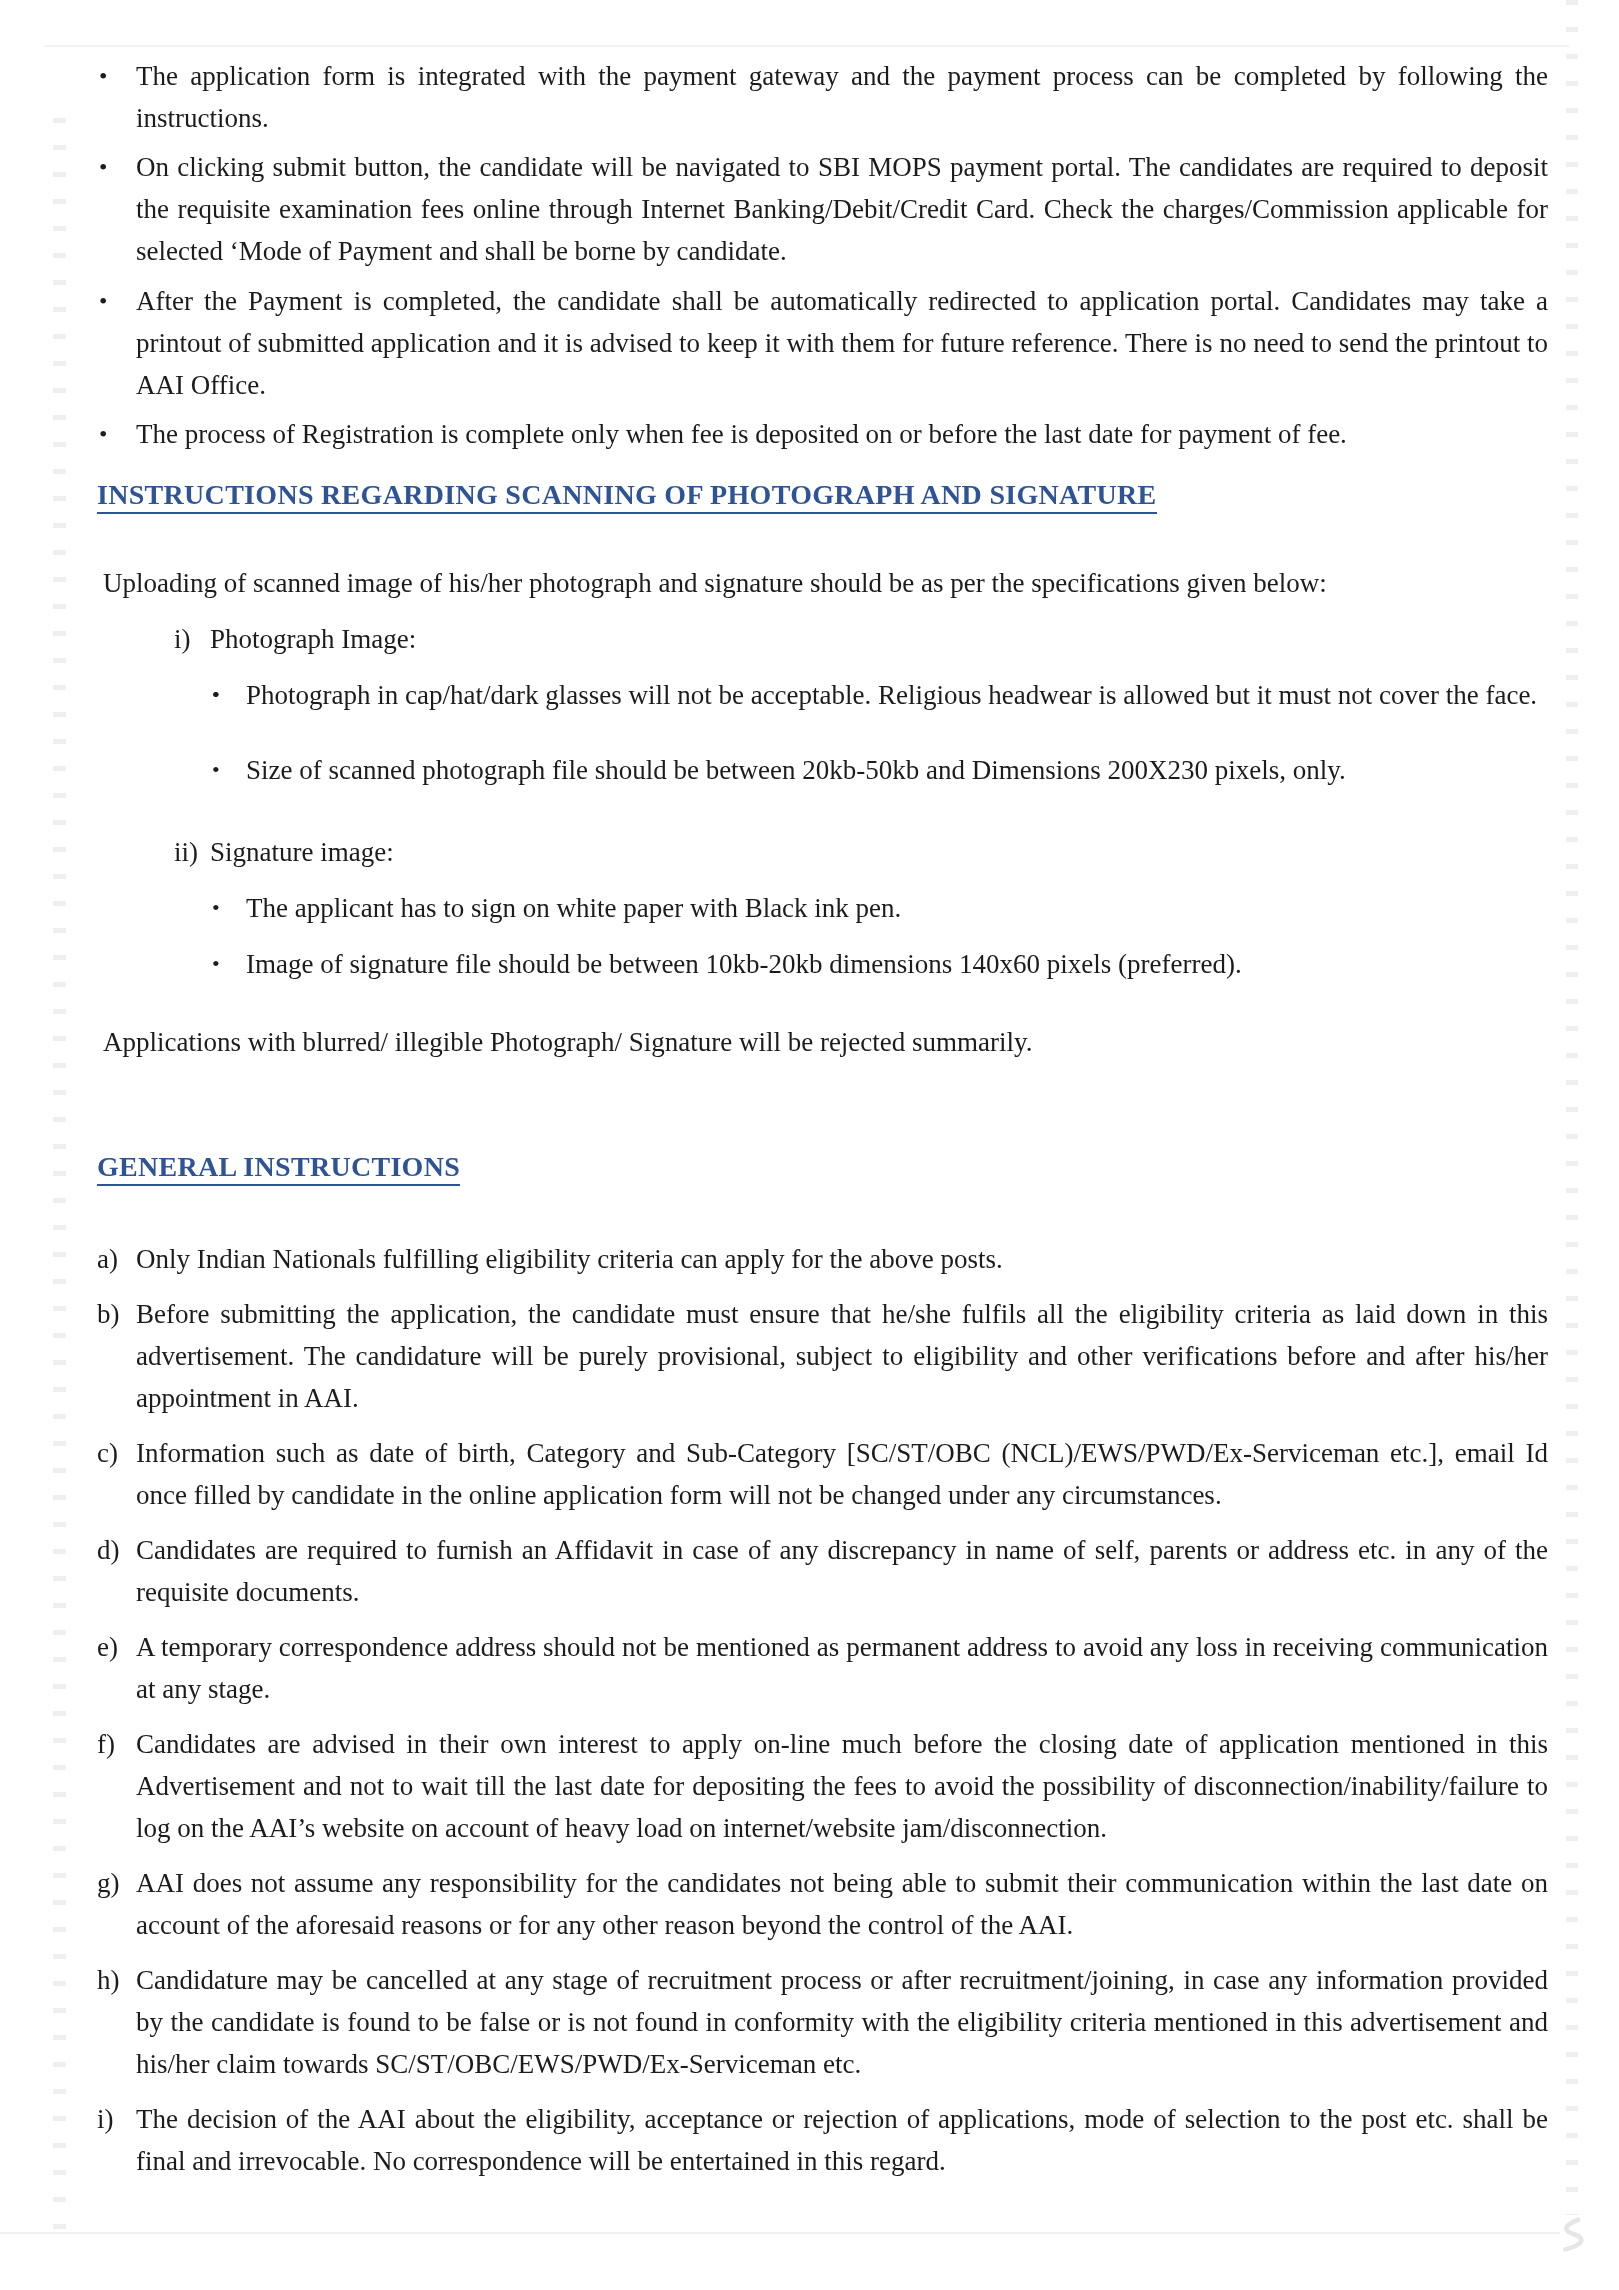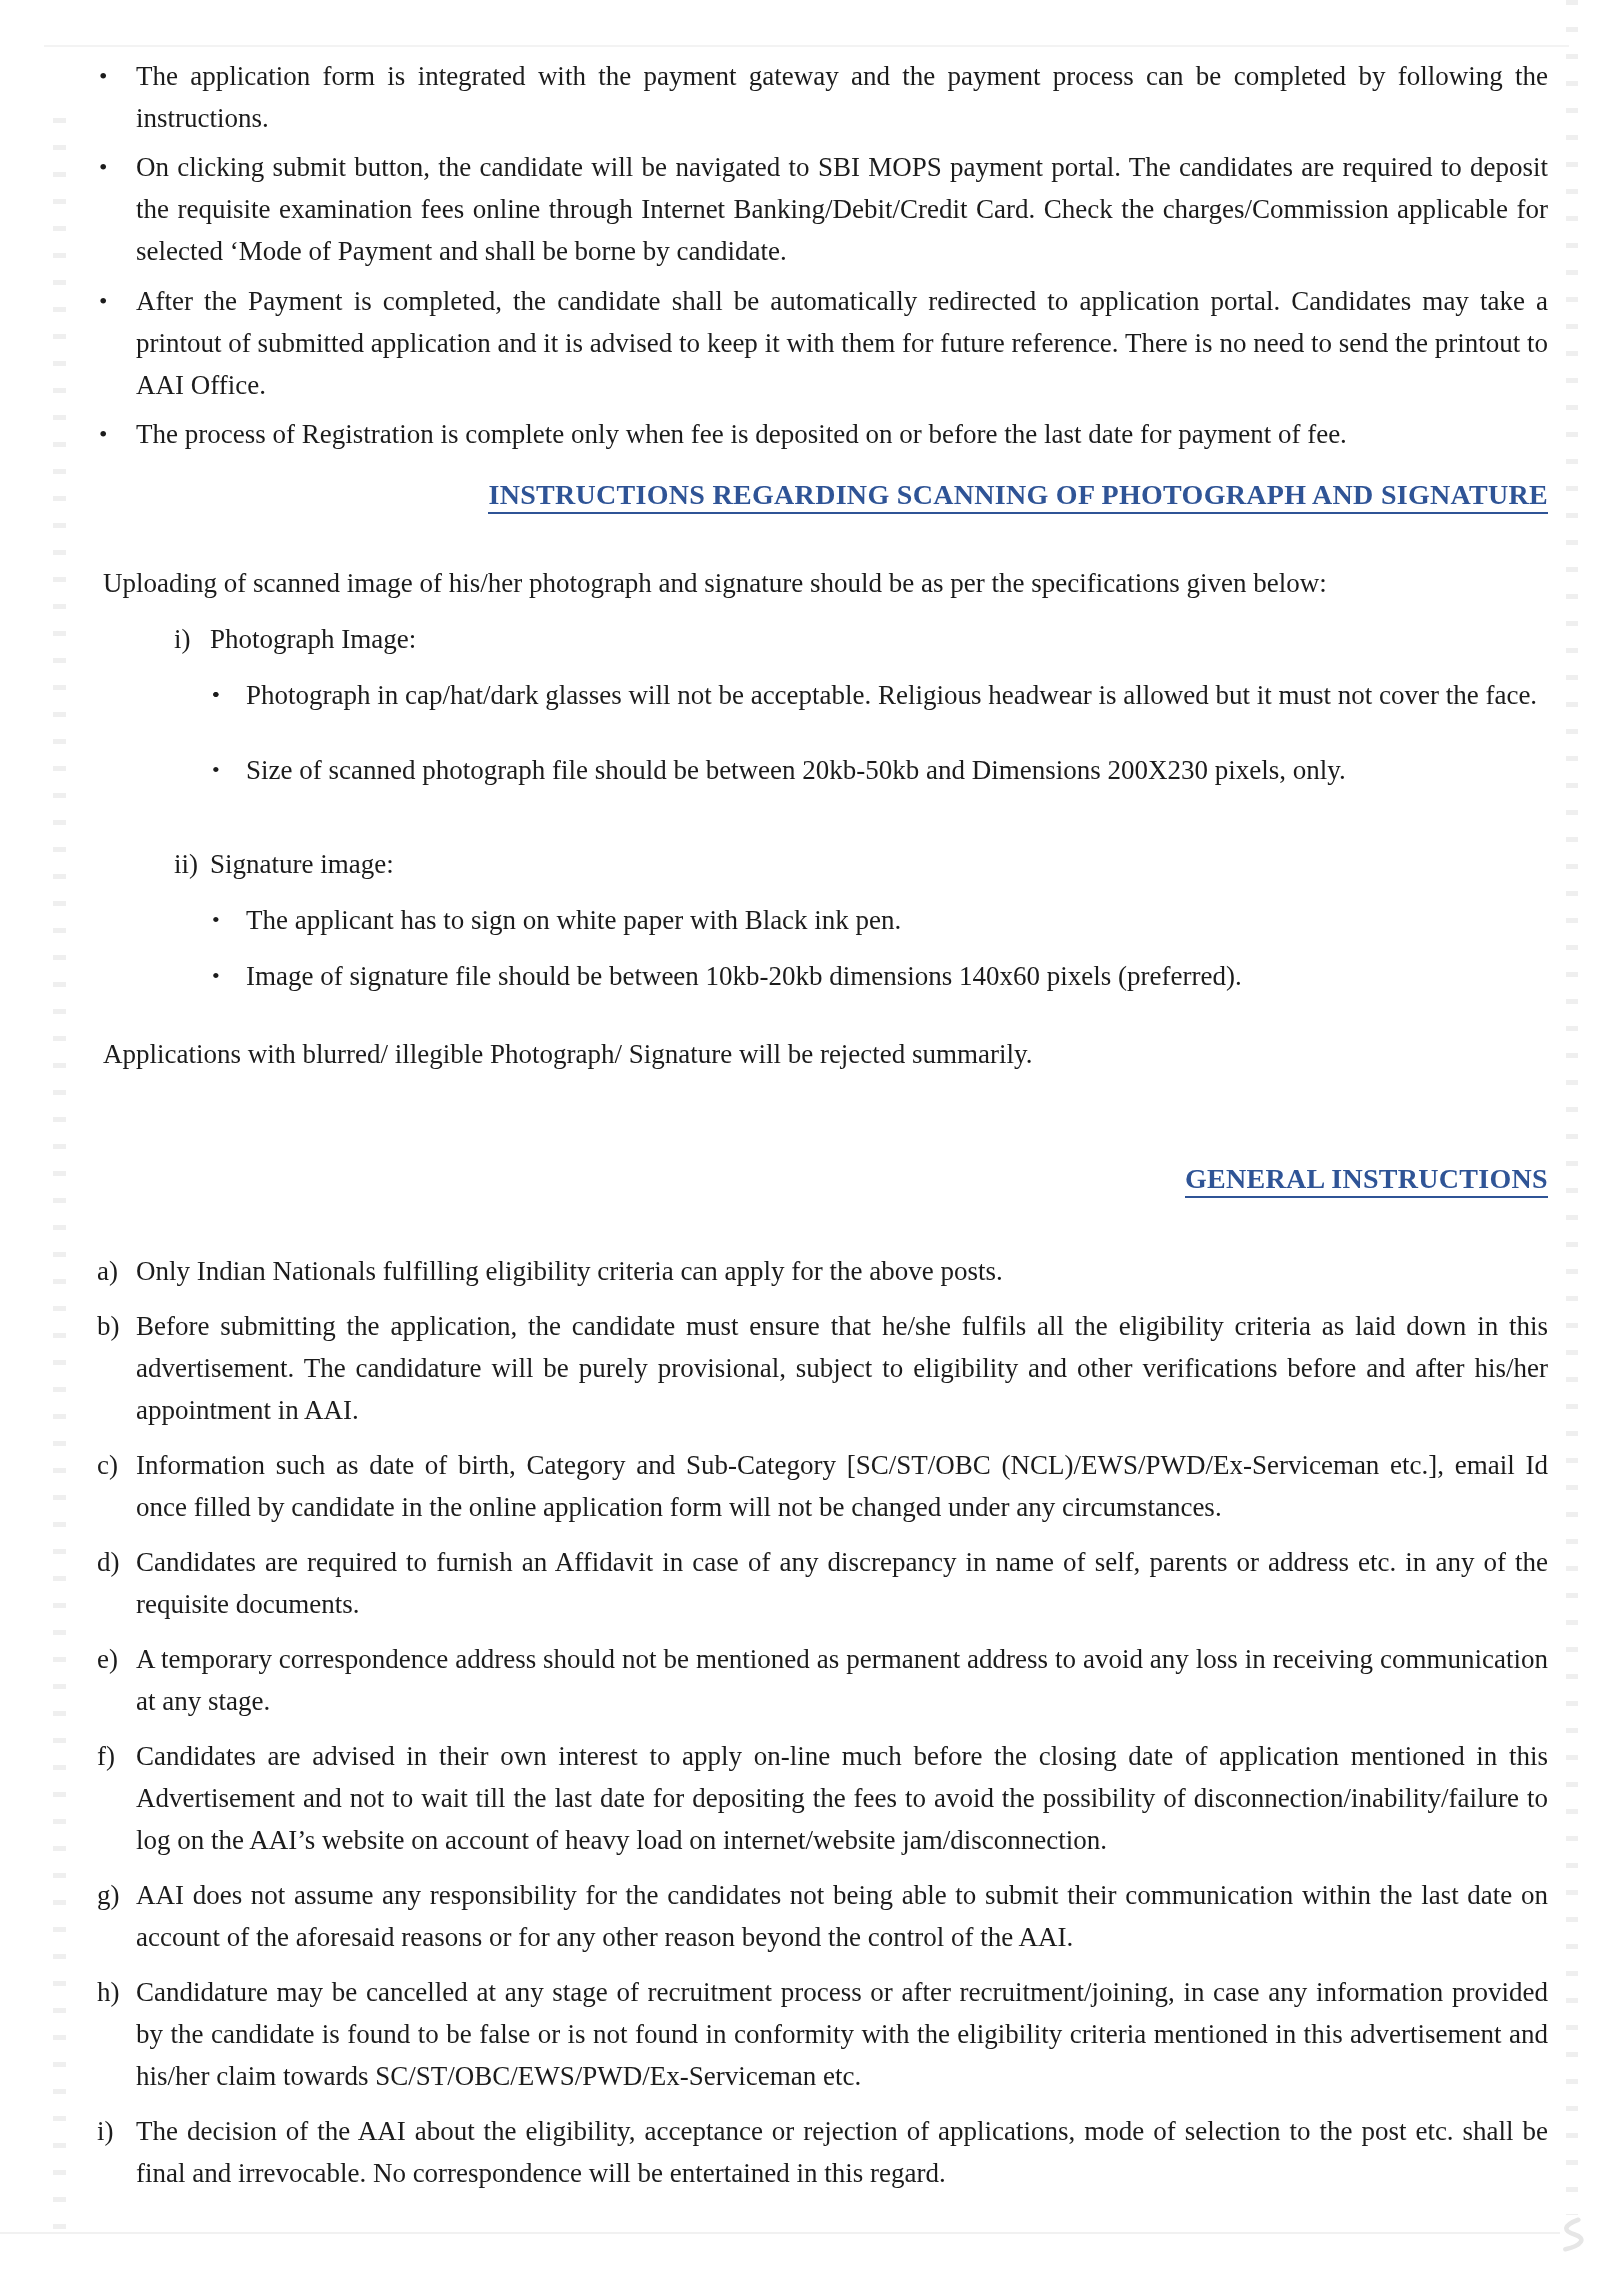--- a/index.html
+++ b/index.html
@@ -17,37 +17,37 @@
   .content { position:absolute; inset:0; padding-top:55px; box-sizing:border-box; }
 
   
   .b1 { position:relative; margin:0 72px 7.4px 99px; padding-left:37px; text-align:justify; }
   .b1 .mk { position:absolute; left:0; top:0; font-size:24px; }
 
   
   .noblt { margin:13px 72px 7.4px 136px; text-align:justify; }
 
   
-  .hd { text-align:right; margin:16.6px 72px 0 97px; line-height:46px; }
+  .hd { text-align:left; margin:16.6px 72px 0 97px; line-height:46px; }
   .hd .hd-txt {
     color:#2F5496;
     font-weight:bold;
     font-size:28px;
     border-bottom:2.8px solid #2F5496;
     padding-bottom:1.8px;
     letter-spacing:0.3px;
   }
   .hd2 { margin-top:81px; }
 
   .intro { margin:44px 72px 12px 103px; }
 
   
   .roman { position:relative; margin:14px 72px 0 174px; padding-left:36px; }
   .roman .mk { position:absolute; left:0; top:0; }
-  .roman-gap { margin-top:52px; }
+  .roman-gap { margin-top:40px; }
 
   
   .sub { position:relative; margin:14px 72px 0 212px; padding-left:34px; text-align:justify; }
   .sub .mk { position:absolute; left:0; top:0; font-size:22px; }
   .gap-lg { margin-top:33px; }
 
   .note { margin:36px 72px 0 103px; }
 
   
   .letters { margin-top:48px; }

